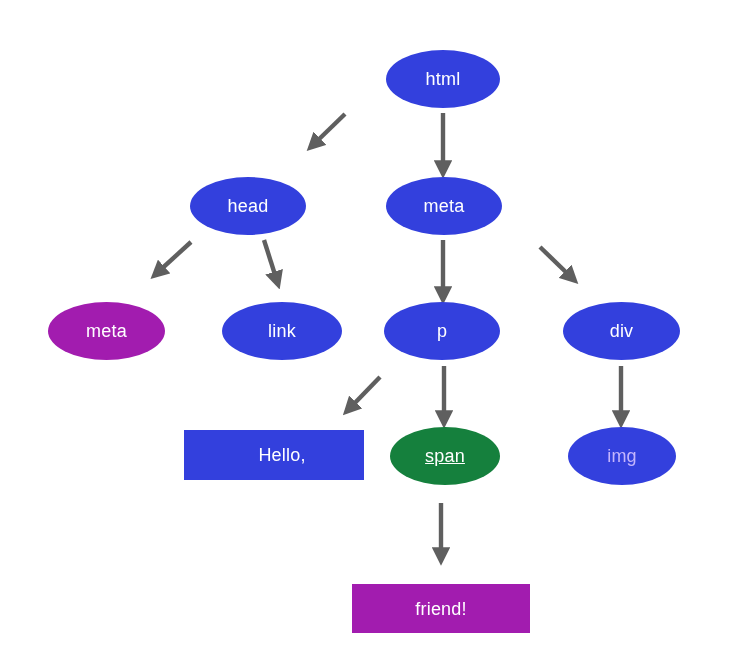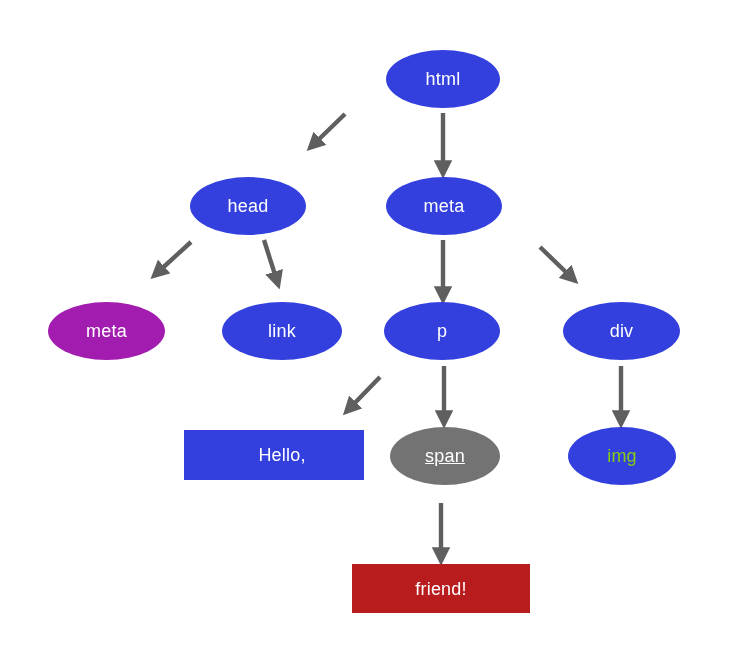--- a/index.html
+++ b/index.html
@@ -90,23 +90,23 @@
       </div>
       <div class="node ellipse" style="left: 384px; top: 302px; width: 116px; height: 58px; background: rgb(51, 64, 221); color: rgb(255, 255, 255);">
         <span class="node-label">p</span>
       </div>
       <div class="node ellipse" style="left: 563px; top: 302px; width: 117px; height: 58px; background: rgb(51, 64, 221); color: rgb(255, 255, 255); text-align: center;">
         <span class="node-label">div</span>
       </div>
       <div class="node rect" style="left: 184px; top: 430px; width: 180px; height: 50px; background: rgb(51, 64, 221); color: rgb(255, 255, 255); padding-left: 16px;">
         <span class="node-label">Hello,</span>
       </div>
-      <div class="node ellipse" style="left: 390px; top: 427px; width: 110px; height: 58px; background: #737373; color: rgb(255, 255, 255); text-decoration: underline;">
+      <div class="node ellipse" style="left: 390px; top: 427px; width: 110px; height: 58px; background: #15803d; color: rgb(255, 255, 255); text-decoration: underline;">
         <span class="node-label">span</span>
       </div>
-      <div class="node ellipse" style="left: 568px; top: 427px; width: 108px; height: 58px; background: rgb(51, 64, 221); color: #84cc16;">
+      <div class="node ellipse" style="left: 568px; top: 427px; width: 108px; height: 58px; background: rgb(51, 64, 221); color: #c4b5fd;">
         <span class="node-label">img</span>
       </div>
-      <div class="node rect" style="left: 352px; top: 564px; width: 178px; height: 49px; background: #b91c1c; color: rgb(255, 255, 255);">
+      <div class="node rect" style="left: 352px; top: 584px; width: 178px; height: 49px; background: #a21caf; color: rgb(255, 255, 255);">
         <span class="node-label">friend!</span>
       </div>
     </div>
 </div>
 
 </body></html>

